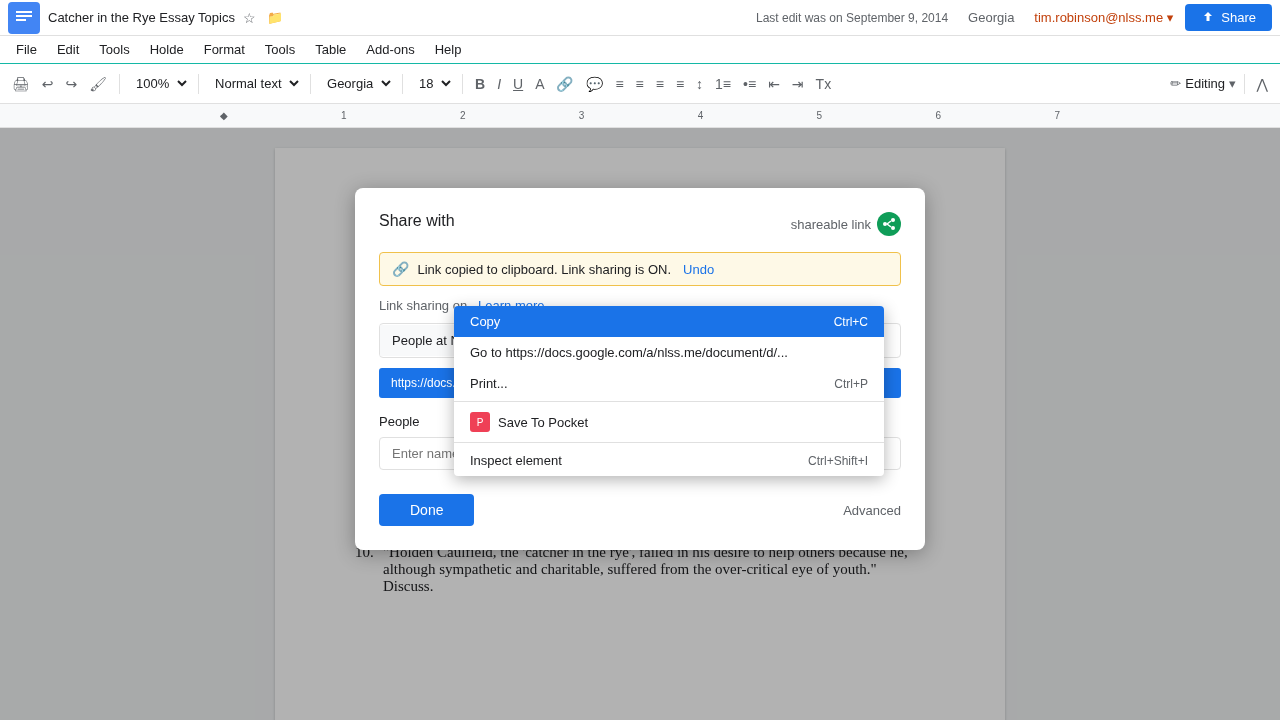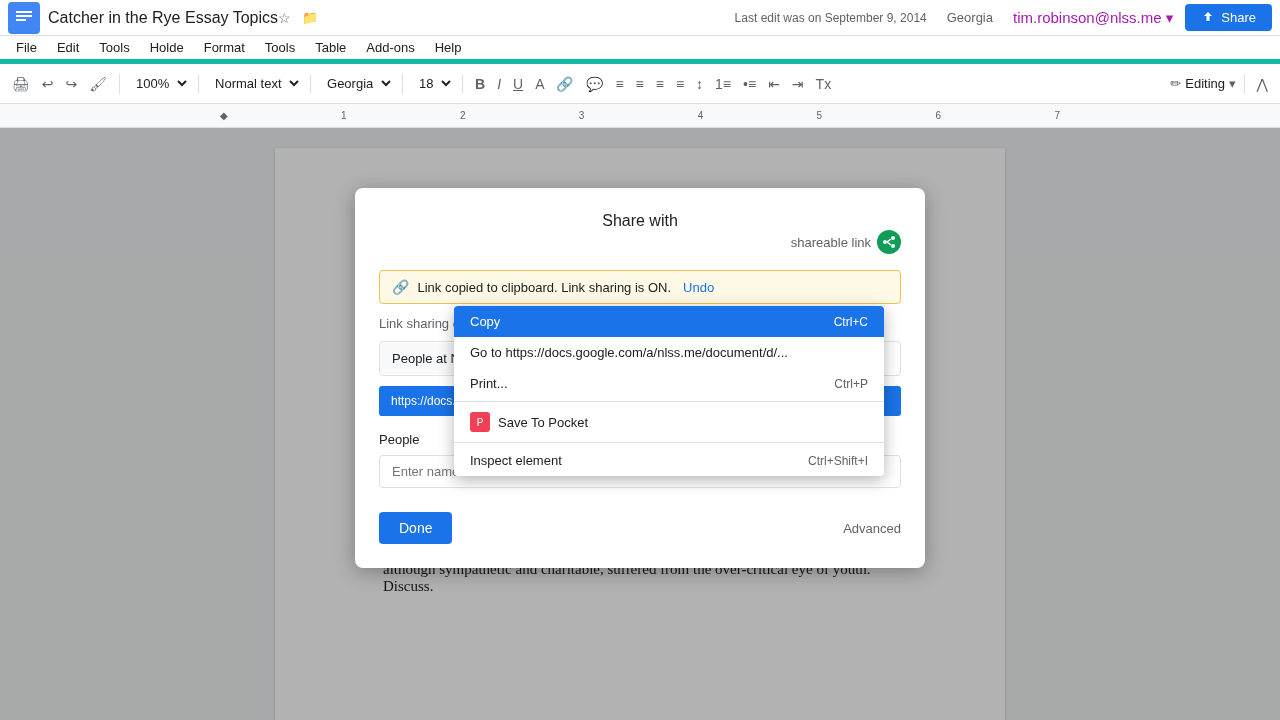--- a/index.html
+++ b/index.html
@@ -9,40 +9,40 @@
     #top-bar {
       display: flex; align-items: center; height: 36px; background: #fff;
       padding: 0 8px; border-bottom: 1px solid #e0e0e0;
     }
     #app-icon {
       width: 32px; height: 32px; background: #4285f4; border-radius: 4px;
       display: flex; align-items: center; justify-content: center; margin-right: 8px;
       color: white; font-size: 18px; font-weight: bold; flex-shrink: 0;
     }
     #doc-title {
-      font-size: 16px; color: #202124; font-family: Arial, sans-serif; margin-right: 0;
+      font-size: 13px; color: #202124; font-family: Arial, sans-serif; margin-right: 8px;
     }
     #star-icon { color: #5f6368; margin-right: 6px; font-size: 14px; }
     #top-right {
       margin-left: auto; display: flex; align-items: center; gap: 12px;
     }
     #last-edit { font-size: 12px; color: #5f6368; }
     #comments-btn {
       background: none; border: none; font-size: 13px; color: #5f6368; cursor: pointer;
       padding: 4px 8px;
     }
     #share-btn {
       background: #1a73e8; color: white; border: none; border-radius: 4px;
       padding: 6px 16px; font-size: 13px; cursor: pointer; display: flex; align-items: center; gap: 6px;
     }
 
     
     #menu-bar {
       display: flex; align-items: center; height: 28px; background: #fff;
-      padding: 0 8px; border-bottom: 5px solid #14b8a6; gap: 4px;
+      padding: 0 8px; border-bottom: 1px solid #14b8a6; gap: 4px;
     }
     .menu-item {
       font-size: 13px; color: #202124; padding: 2px 8px; cursor: pointer; border-radius: 3px;
     }
 
     
     #toolbar {
       display: flex; align-items: center; height: 40px; background: #fff;
       padding: 0 8px; border-bottom: 1px solid #e0e0e0; gap: 4px;
       flex-wrap: nowrap; overflow: hidden;
@@ -91,21 +91,21 @@
     #overlay {
       position: absolute; top: 0; left: 0; width: 100%; height: 100%;
       background: rgba(0,0,0,0.3); z-index: 10;
     }
     #share-dialog {
       position: absolute; top: 60px; left: 50%; transform: translateX(-50%);
       width: 570px; background: white; border-radius: 8px;
       box-shadow: 0 4px 20px rgba(0,0,0,0.3); z-index: 20; padding: 24px;
     }
     #share-dialog-header {
-      display: flex; align-items: center; margin-bottom: 16px; flex-direction: column;
+      display: flex; margin-bottom: 16px;
     }
     #share-dialog-title { font-size: 16px; color: #202124; font-weight: normal; }
     #share-link-btn {
       margin-left: auto; display: flex; align-items: center; gap: 6px;
       font-size: 13px; color: #5f6368; cursor: pointer;
     }
     #share-green-icon {
       width: 24px; height: 24px; background: #0f9d58; border-radius: 50%;
       display: flex; align-items: center; justify-content: center; color: white; font-size: 12px;
     }
@@ -152,21 +152,21 @@
     #people-input {
       width: 100%; border: 1px solid #e0e0e0; border-radius: 4px; padding: 8px 12px;
       font-size: 13px; color: #9aa0a6; margin-bottom: 24px;
     }
 
     #dialog-footer {
       display: flex; align-items: center;
     }
     #done-btn {
       background: #1a73e8; color: white; border: none; border-radius: 4px;
-      padding: 8px 20px; font-size: 14px; cursor: pointer; font-weight: 500;
+      padding: 8px 31px; font-size: 14px; cursor: pointer; font-weight: 500;
     }
     #advanced-btn {
       margin-left: auto; background: none; border: none; font-size: 13px;
       color: #5f6368; cursor: pointer;
     }
 
     
     #context-menu {
       position: absolute; top: 178px; left: 454px; width: 430px;
       background: white; border-radius: 4px; box-shadow: 0 4px 16px rgba(0,0,0,0.3);
@@ -196,21 +196,21 @@
       <rect x="2" y="7" width="16" height="2" fill="white"></rect>
       <rect x="2" y="11" width="10" height="2" fill="white"></rect>
     </svg>
   </div>
   <span id="doc-title">Catcher in the Rye Essay Topics</span>
   <span id="star-icon">☆</span>
   <span style="margin-left:6px">📁</span>
   <div id="top-right">
     <span id="last-edit">Last edit was on September 9, 2014</span>
     <button id="comments-btn">Georgia</button>
-    <span style="font-size:15px;color:#a21caf;cursor:pointer;text-align:right;">tim.robinson@nlss.me ▾</span>
+    <span style="font-size:13px;color:#c2410c;cursor:pointer;text-align:right;">tim.robinson@nlss.me ▾</span>
     <button id="share-btn">
       <svg width="14" height="14" viewBox="0 0 14 14" fill="white">
           <path d="M7 1L3 5h2.5v5h3V5H11z"></path>
         </svg>
       <span>Share</span>
     </button>
   </div>
 </div>
 
 <div id="menu-bar">

